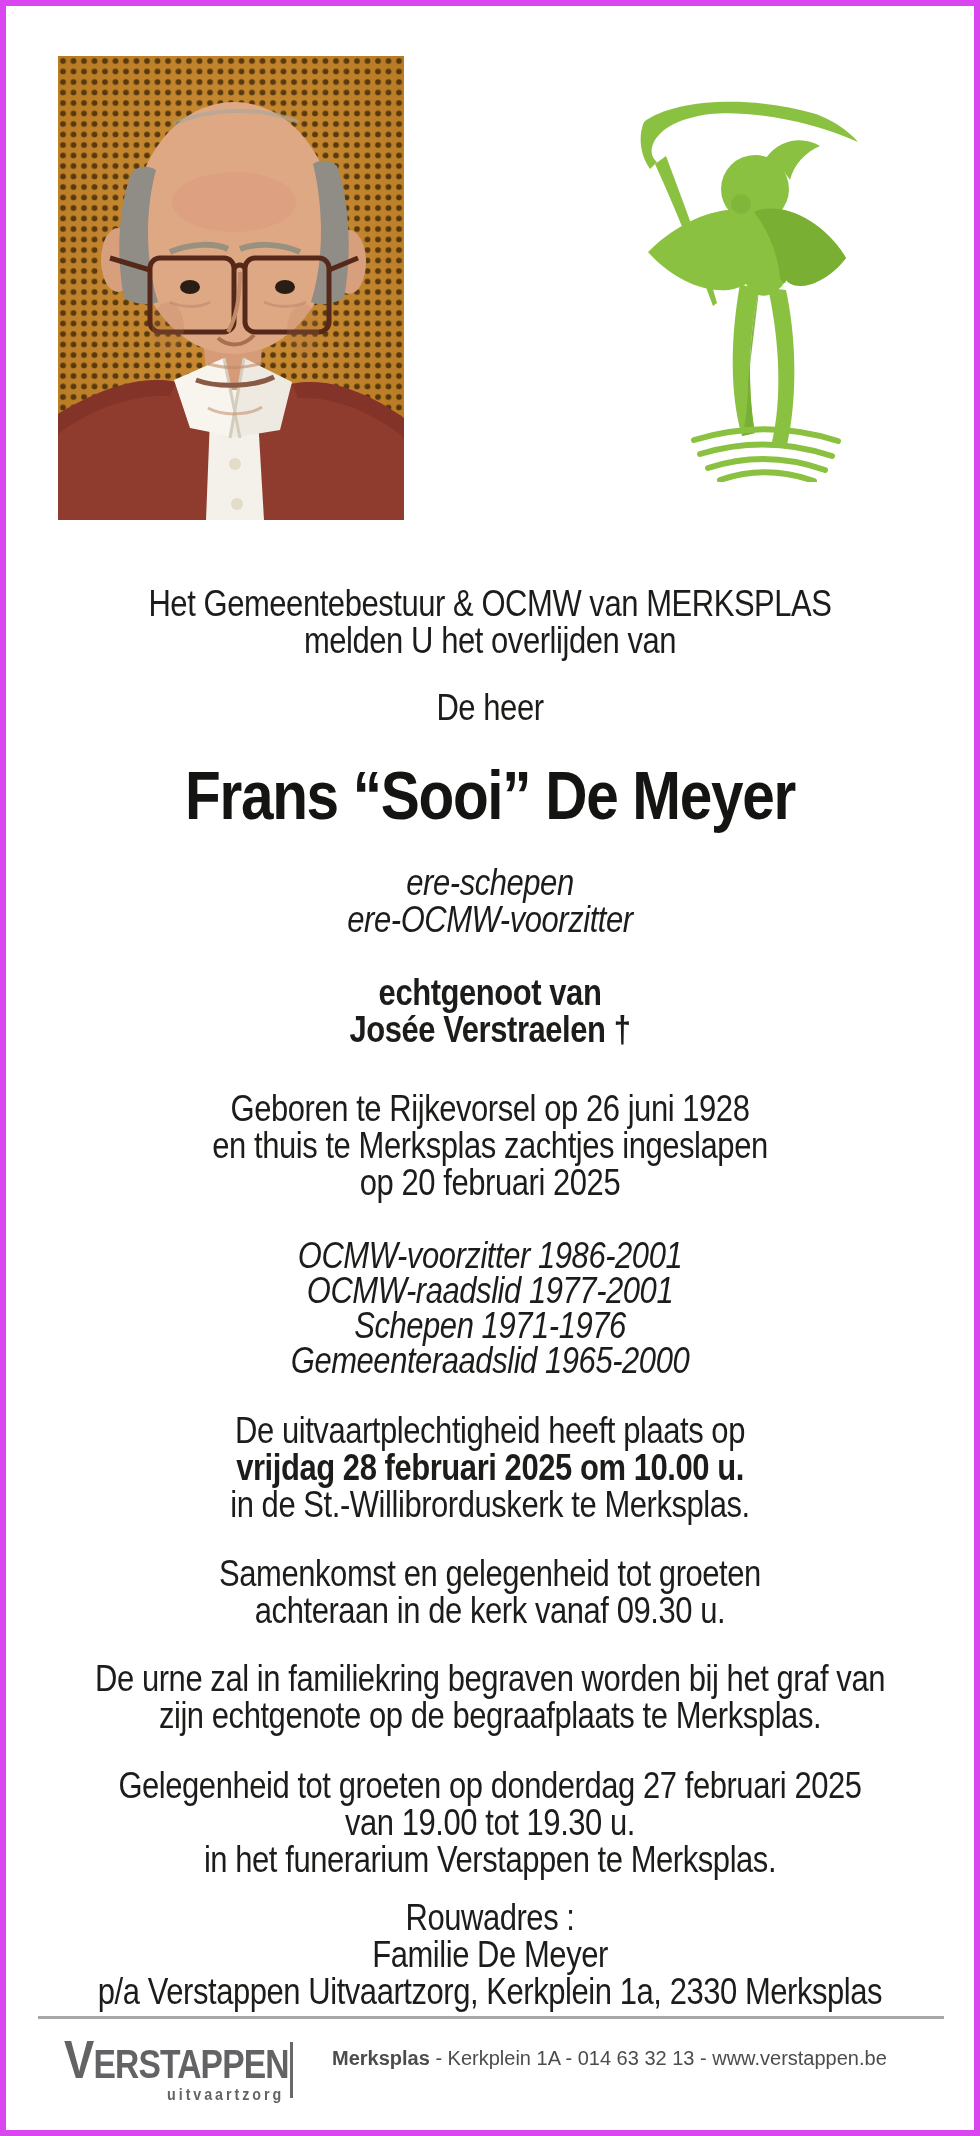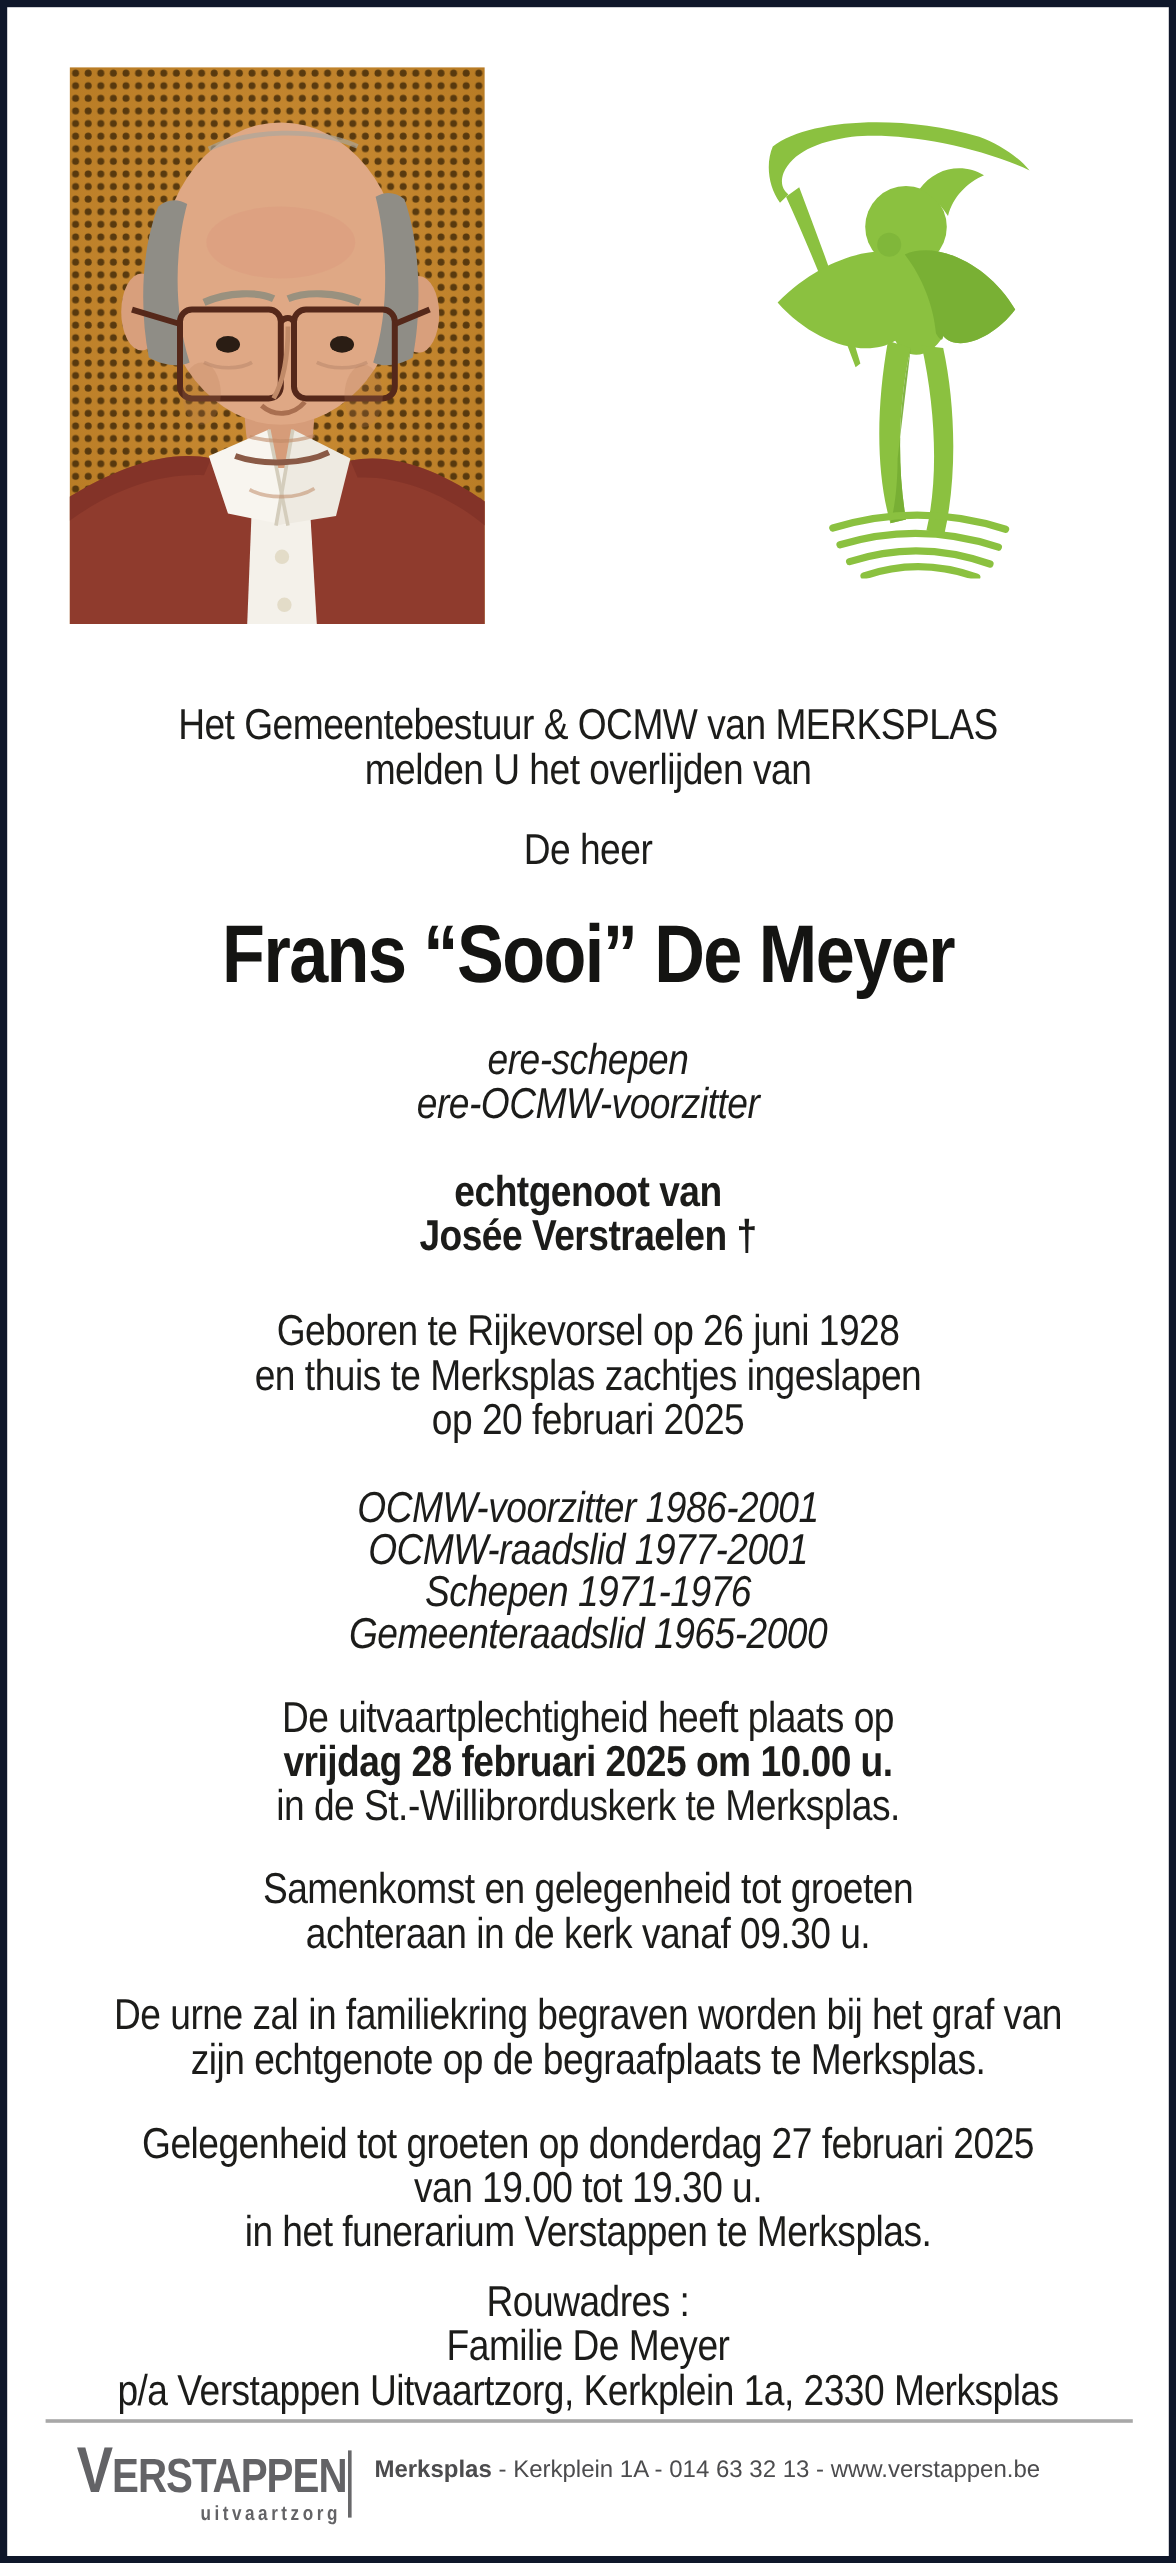--- a/index.html
+++ b/index.html
@@ -1,18 +1,18 @@
 <!DOCTYPE html>
 <html><head>
 <meta charset="utf-8">
 <style>
   html,body { margin:0; padding:0; background:#ffffff; }
   .page {
     position:relative; width:980px; height:2136px; box-sizing:border-box;
-    background:#ffffff; border:6px solid #0f172a; overflow:hidden;
+    background:#ffffff; border:6px solid #d946ef; overflow:hidden;
     font-family:"Liberation Sans", sans-serif; color:#1c1c1a;
   }
   
   .photo { position:absolute; left:52px; top:50px; width:346px; height:464px; }
   .photo svg { display:block; }
   
   .mascot { position:absolute; left:622px; top:86px; width:232px; height:390px; }
   
   .textcol {
     position:absolute; left:-86px; top:579px; width:1140px;
@@ -37,21 +37,21 @@
   .rule { position:absolute; left:32px; top:2010px; width:906px; height:3px; background:#a8a8a8; }
   .brand {
     position:absolute; left:58px; top:2030px; width:262px;
     transform:scaleX(0.84); transform-origin:0 0; color:#636366;
   }
   .brand-name { font-weight:bold; font-size:40px; line-height:46px; letter-spacing:-1px; white-space:nowrap; }
   .brand-name .cap { font-size:54px; }
   .brand-sub { font-weight:bold; font-size:17px; letter-spacing:3.5px; text-align:right; margin-top:-2px; }
   .fbar { position:absolute; left:284px; top:2036px; width:3px; height:56px; background:#68686a; }
   .contact { position:absolute; left:306px; top:2040px; font-size:20px; line-height:25px; color:#4c4c4e; }
-  .contact .b { font-weight:bold; }
+  .contact .b { font-weight:bold;margin-left:20px; }
 </style>
 </head>
 <body>
 
 <div class="page">
 
   <div class="photo">
     <svg width="346" height="464" viewBox="0 0 346 464">
       <defs>
         <radialGradient id="bgv" cx="50%" cy="42%" r="80%">

